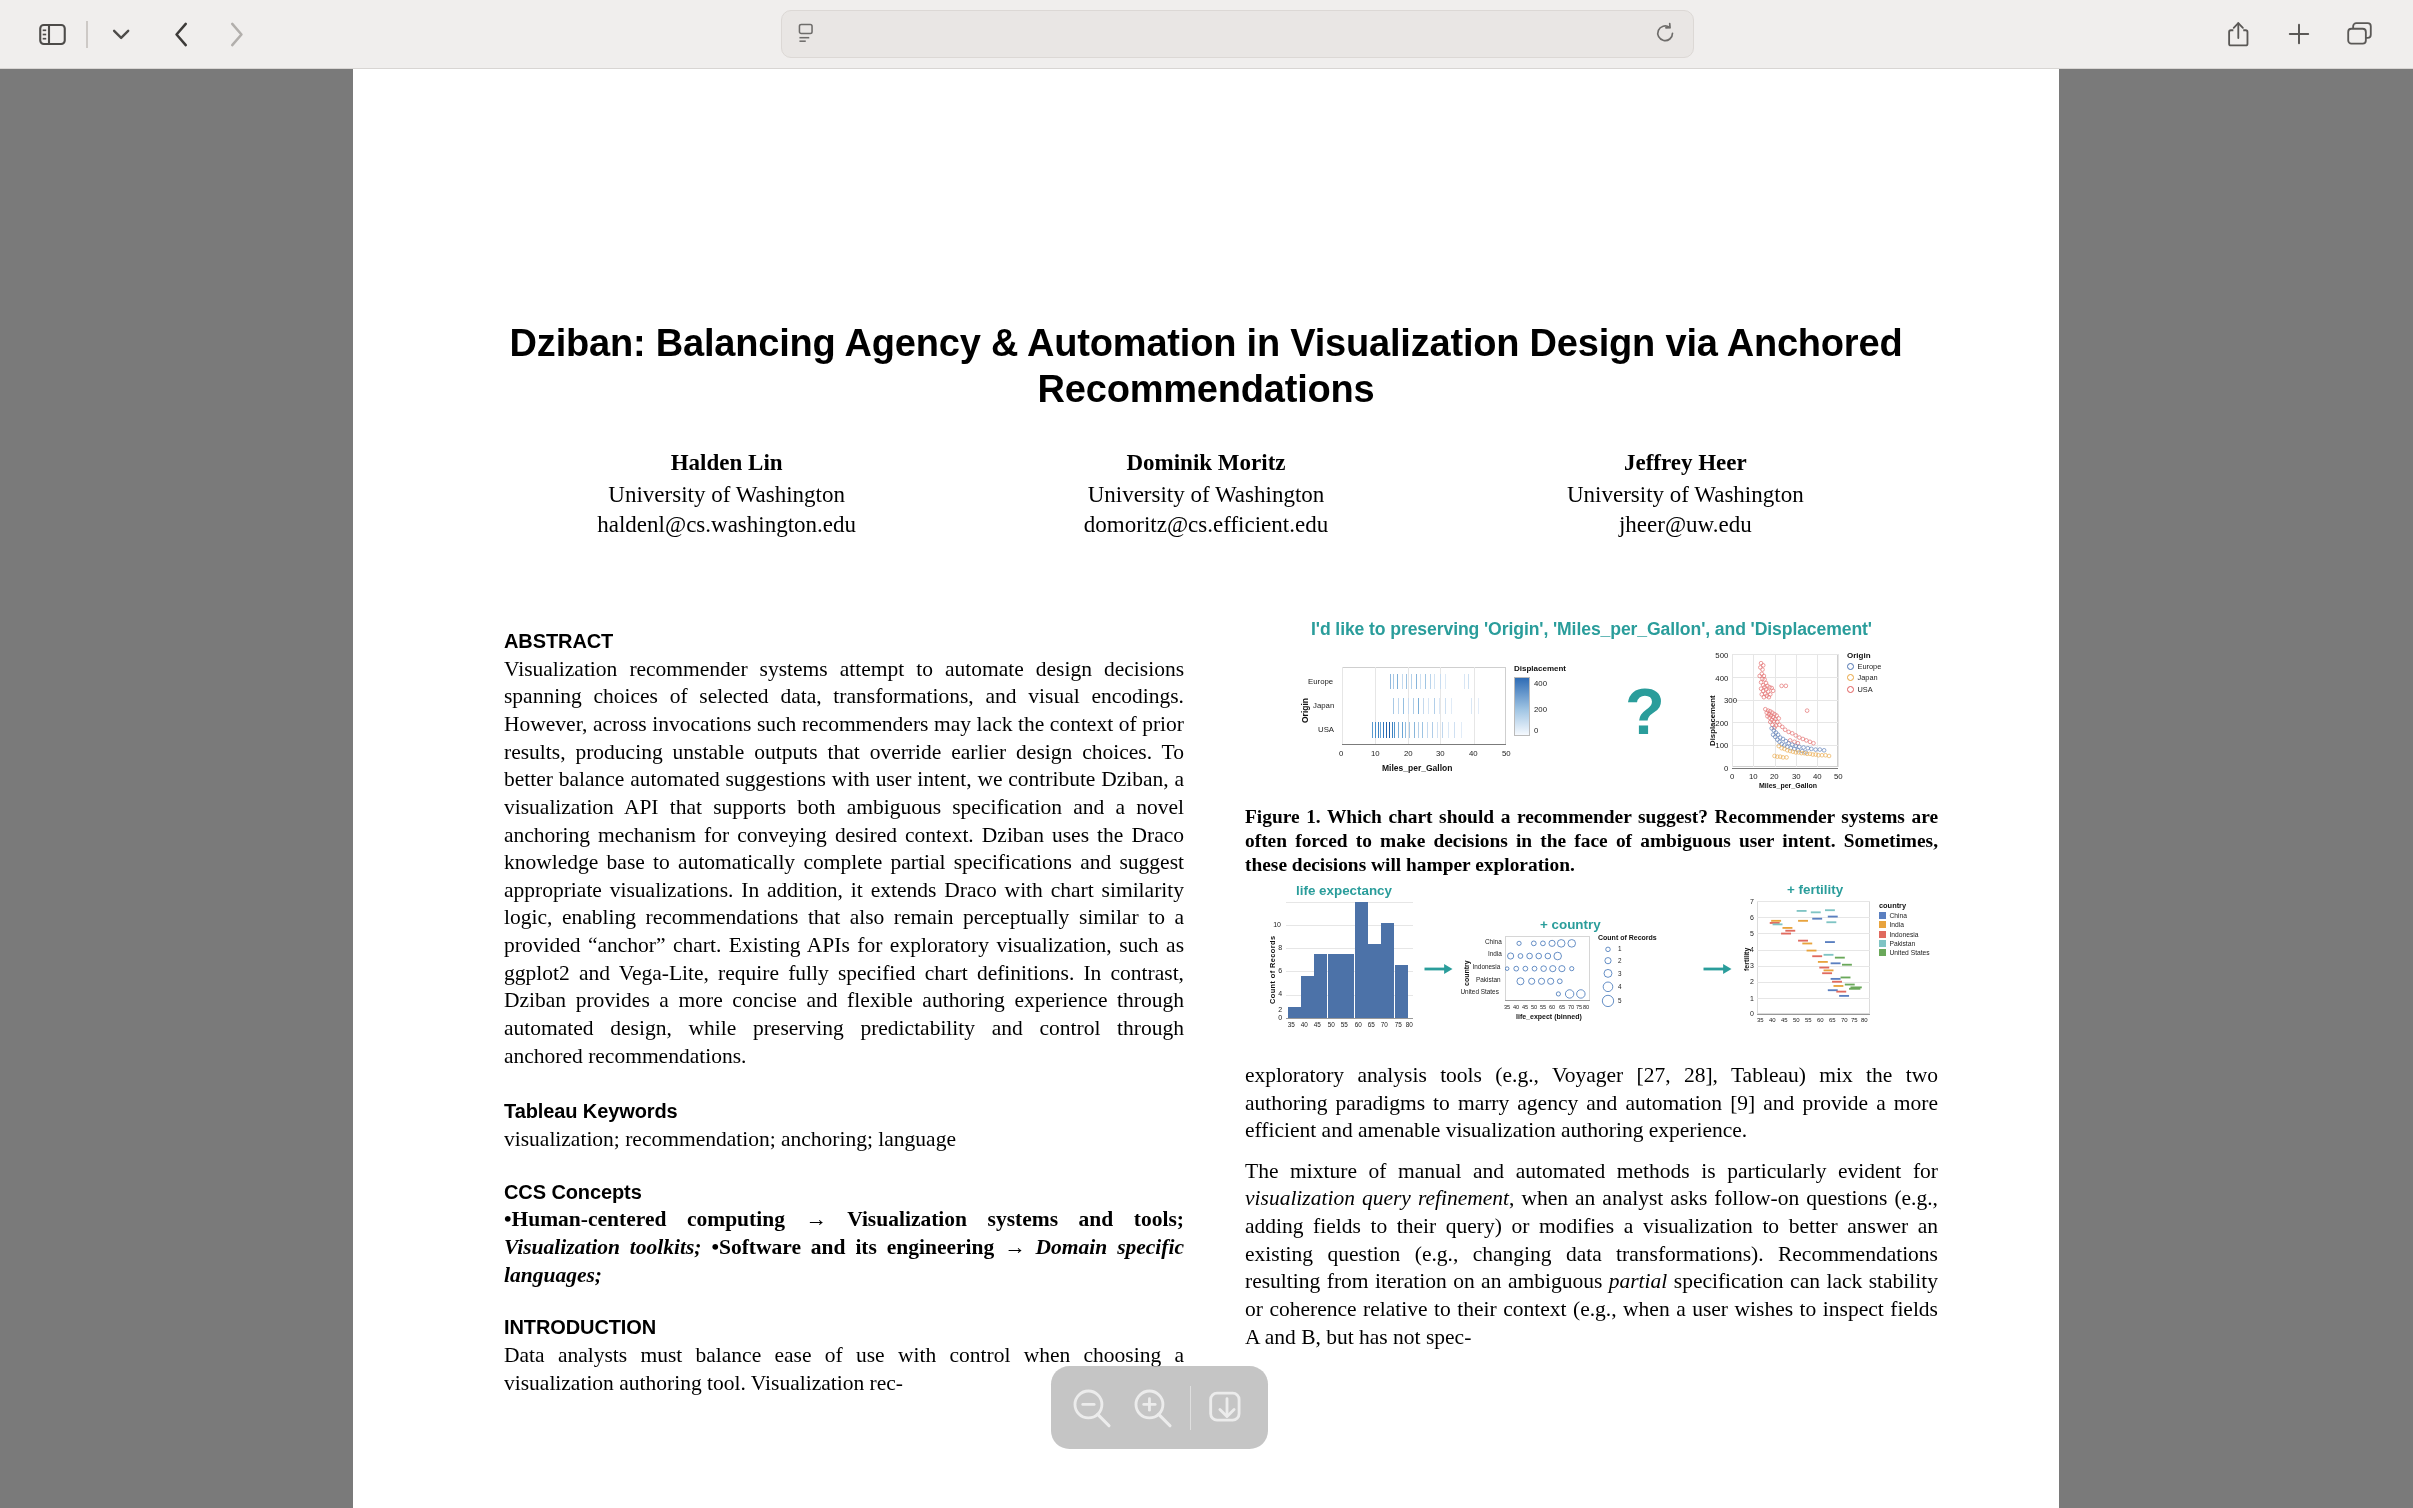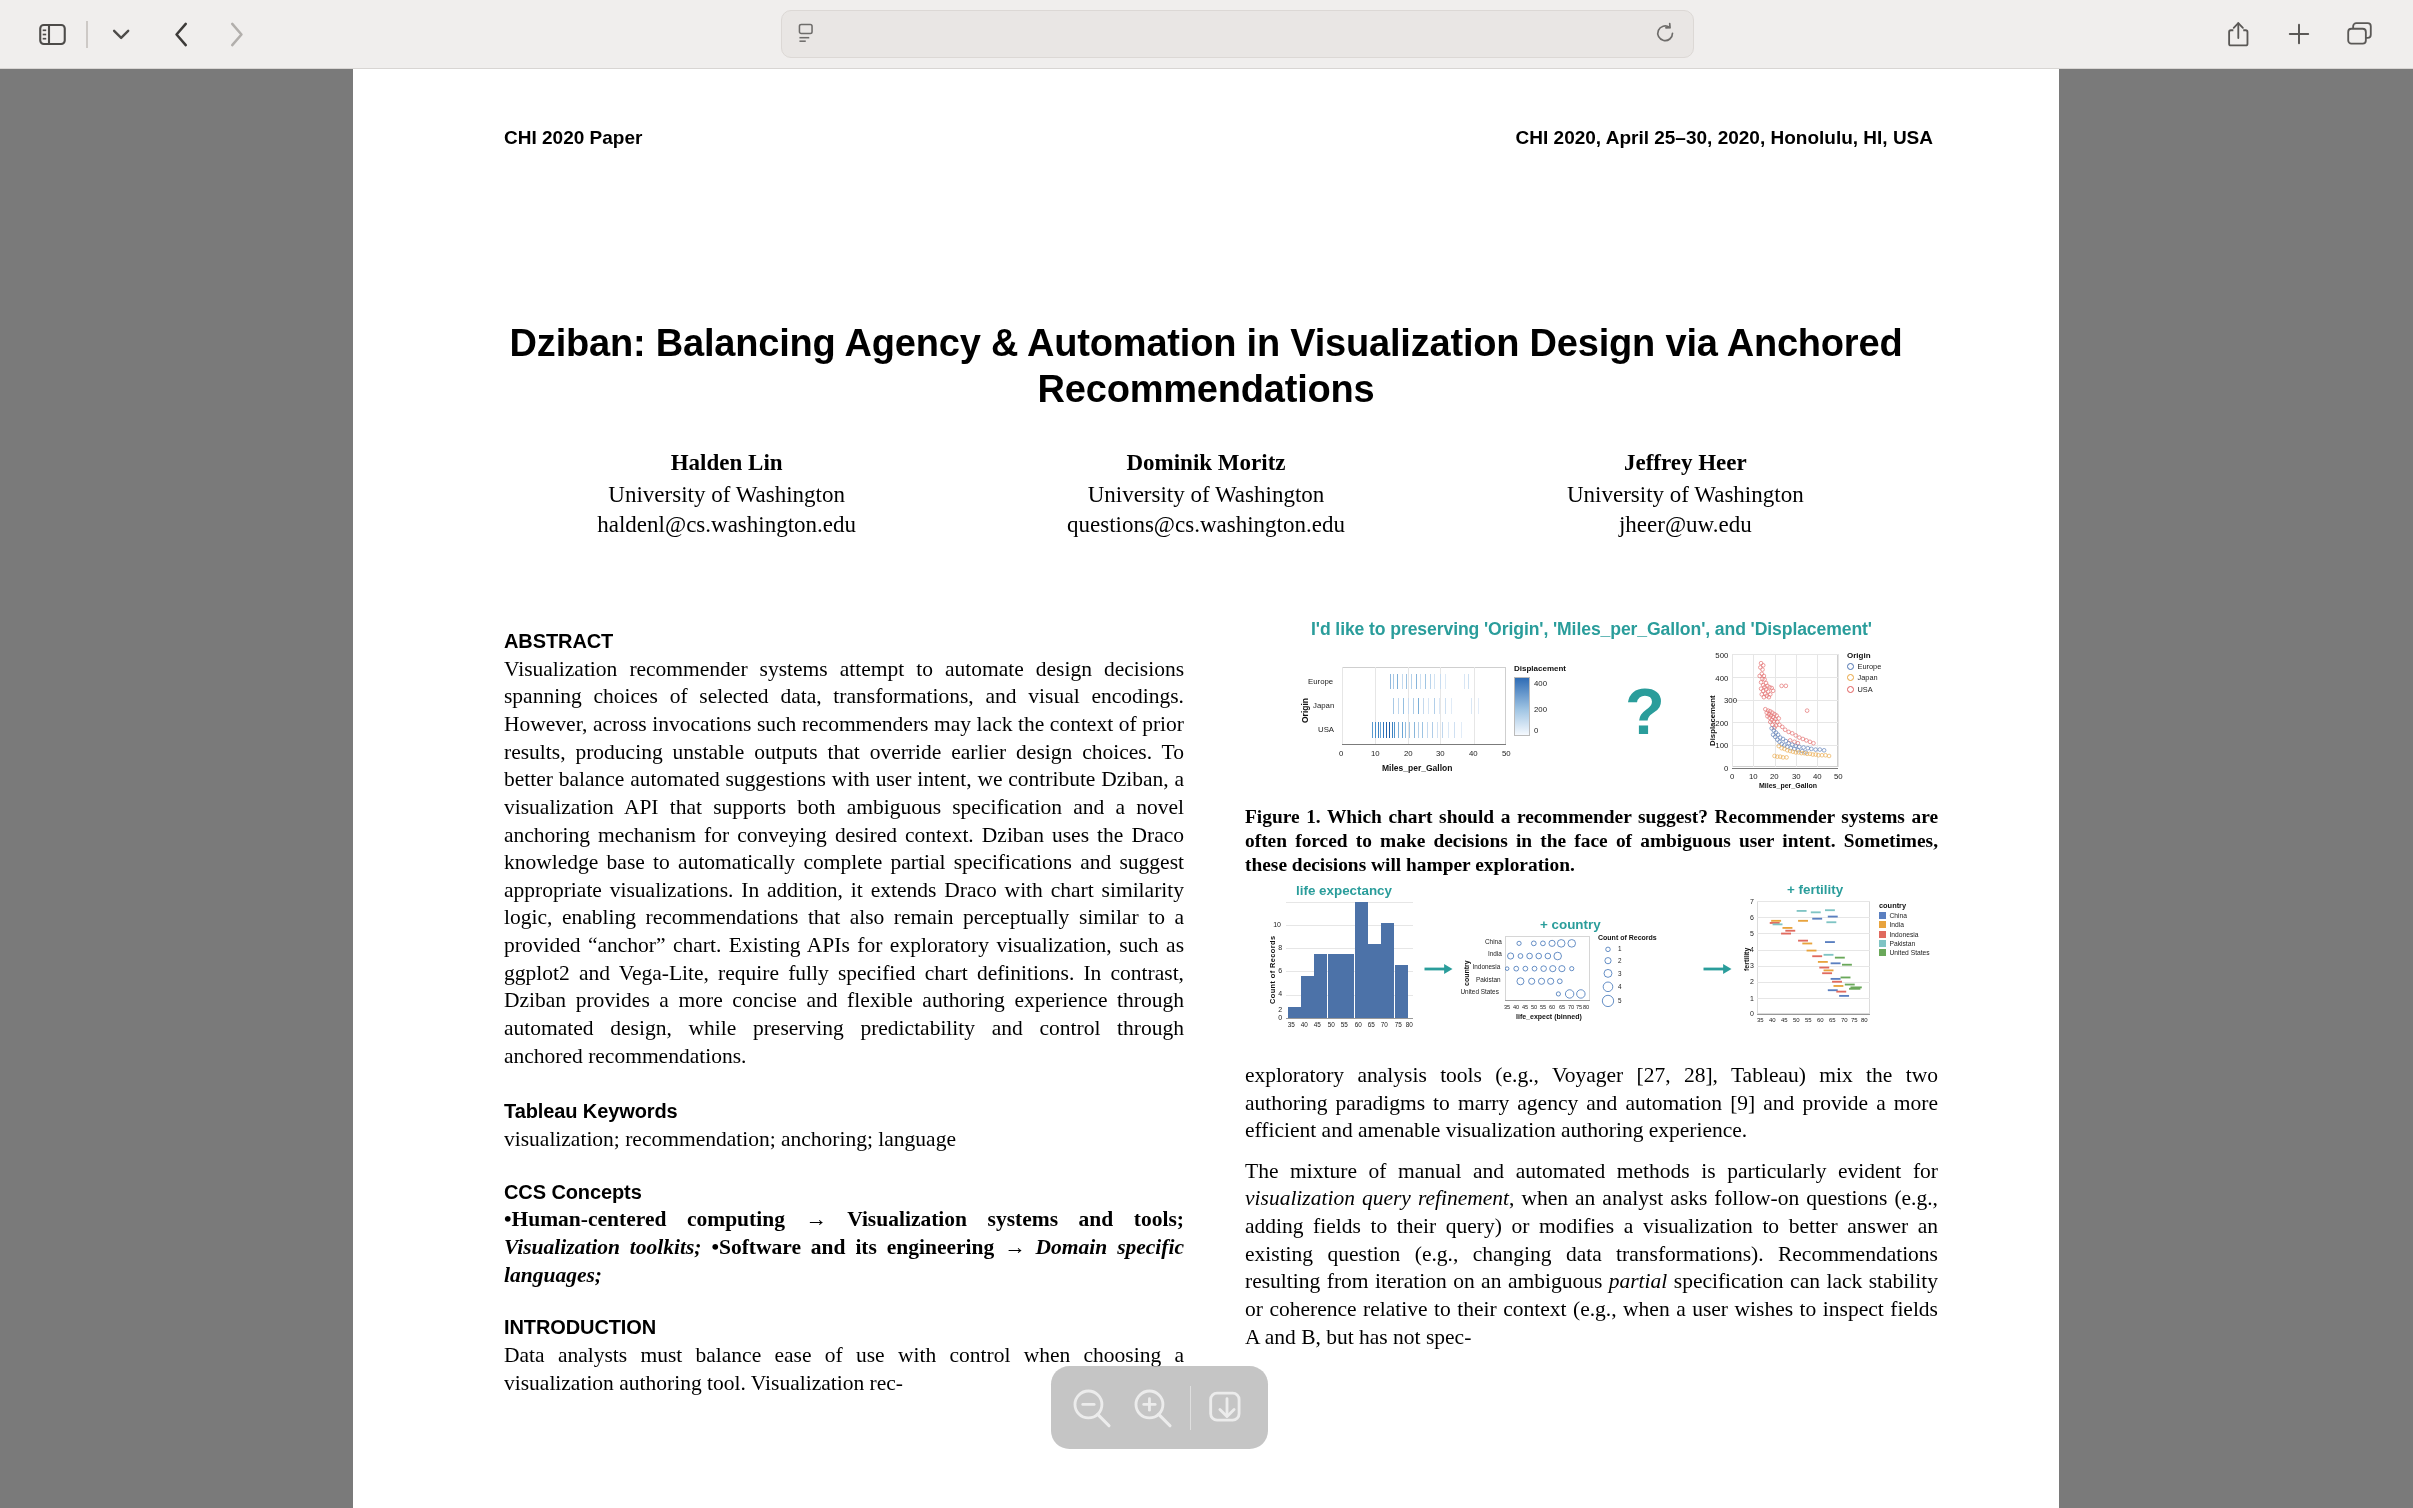--- a/index.html
+++ b/index.html
@@ -221,37 +221,33 @@
         <rect x="3" y="11" width="25" height="21" rx="4.5" fill="#f0eeed" stroke="#5a5856" stroke-width="2.6"></rect>
       </svg>
     </div>
   </div>
 </div>
 
 <div class="pdf-viewport">
   <div class="page">
    <div class="page-inner">
 
-    <div class="running-head">
-      <span>CHI 2020 Paper</span>
-      <span>CHI 2020, April 25–30, 2020, Honolulu, HI, USA</span>
-    </div>
 
     <div class="paper-title">Dziban: Balancing Agency &amp; Automation in Visualization Design via Anchored Recommendations</div>
 
     <div class="authors">
       <div class="author">
         <div class="author-name">Halden Lin</div>
         <div class="author-affil">University of Washington</div>
         <div class="author-email">haldenl@cs.washington.edu</div>
       </div>
       <div class="author">
         <div class="author-name">Dominik Moritz</div>
         <div class="author-affil">University of Washington</div>
-        <div class="author-email">questions@cs.washington.edu</div>
+        <div class="author-email">domoritz@cs.efficient.edu</div>
       </div>
       <div class="author">
         <div class="author-name">Jeffrey Heer</div>
         <div class="author-affil">University of Washington</div>
         <div class="author-email">jheer@uw.edu</div>
       </div>
     </div>
 
     <div class="col-left">
       <div class="sec-head">ABSTRACT</div>

